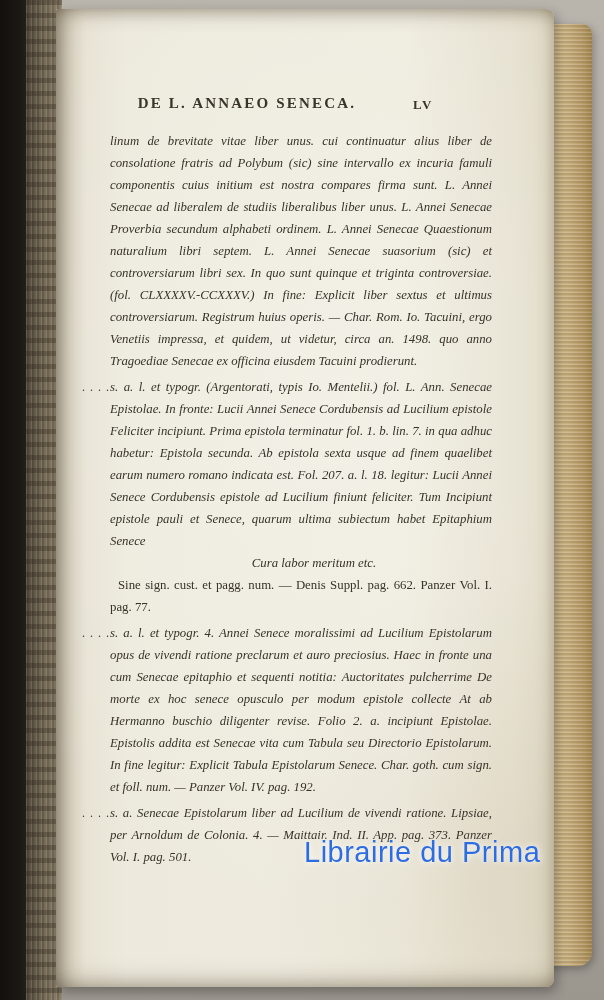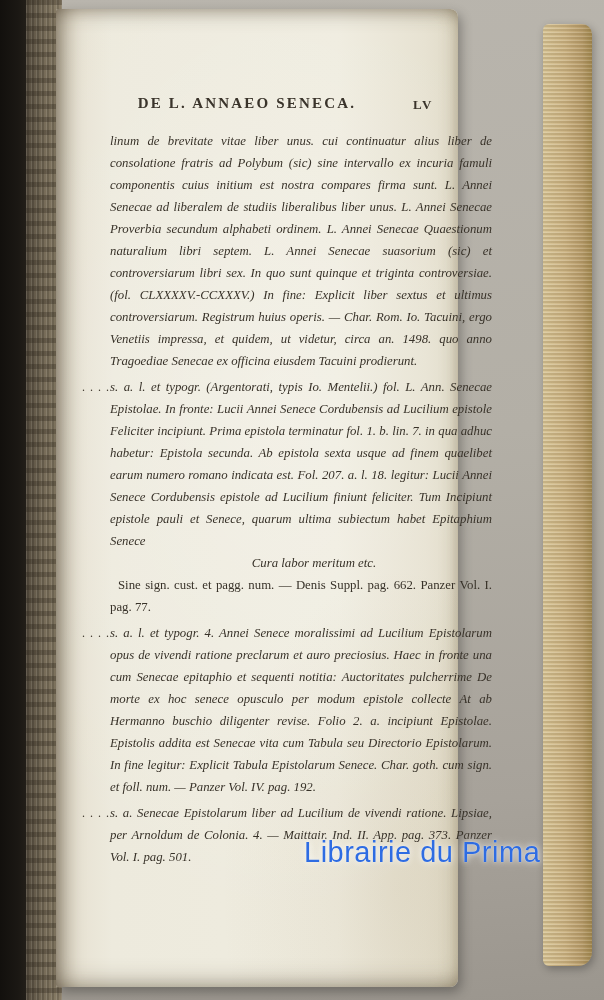--- a/index.html
+++ b/index.html
@@ -33,21 +33,21 @@
     position: absolute; left: 26px; top: 0; width: 36px; height: 1000px;
     background:
       repeating-linear-gradient(180deg, rgba(40,32,22,.30) 0 5px, rgba(0,0,0,0) 5px 13px),
       repeating-linear-gradient(90deg, rgba(255,255,255,.10) 0 1px, rgba(0,0,0,.14) 1px 3px, rgba(0,0,0,0) 3px 5px),
       linear-gradient(90deg, #5a5142 0%, #7e735e 55%, #948870 100%);
     opacity: .92;
   }
 
   
   .page {
-    position: absolute; left: 56px; top: 9px; width: 402px; height: 978px;
+    position: absolute; left: 56px; top: 9px; width: 498px; height: 978px;
     background:
       radial-gradient(130% 90% at 55% 40%, rgba(255,255,255,.25) 0%, rgba(255,255,255,0) 60%),
       radial-gradient(80% 60% at 85% 90%, rgba(150,125,80,.10) 0%, rgba(0,0,0,0) 55%),
       linear-gradient(90deg, #d9d2bf 0%, #e8e3d4 6%, #edeadd 14%, #efecdf 70%, #e6e1d0 92%, #ded8c4 100%);
     border-radius: 2px 8px 8px 2px;
     box-shadow:
       inset 16px 0 24px -14px rgba(45,32,16,.60),
       inset 0 16px 20px -14px rgba(90,78,55,.45),
       inset 0 -18px 22px -14px rgba(90,78,55,.40),
       inset -12px 0 18px -12px rgba(110,90,55,.35),

